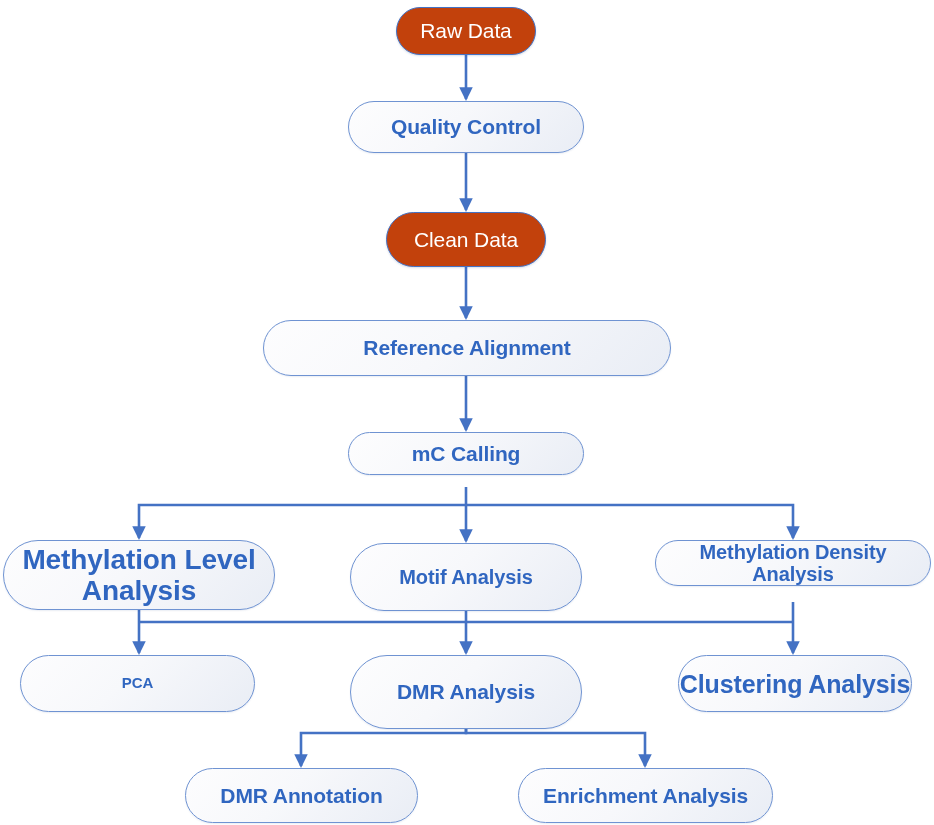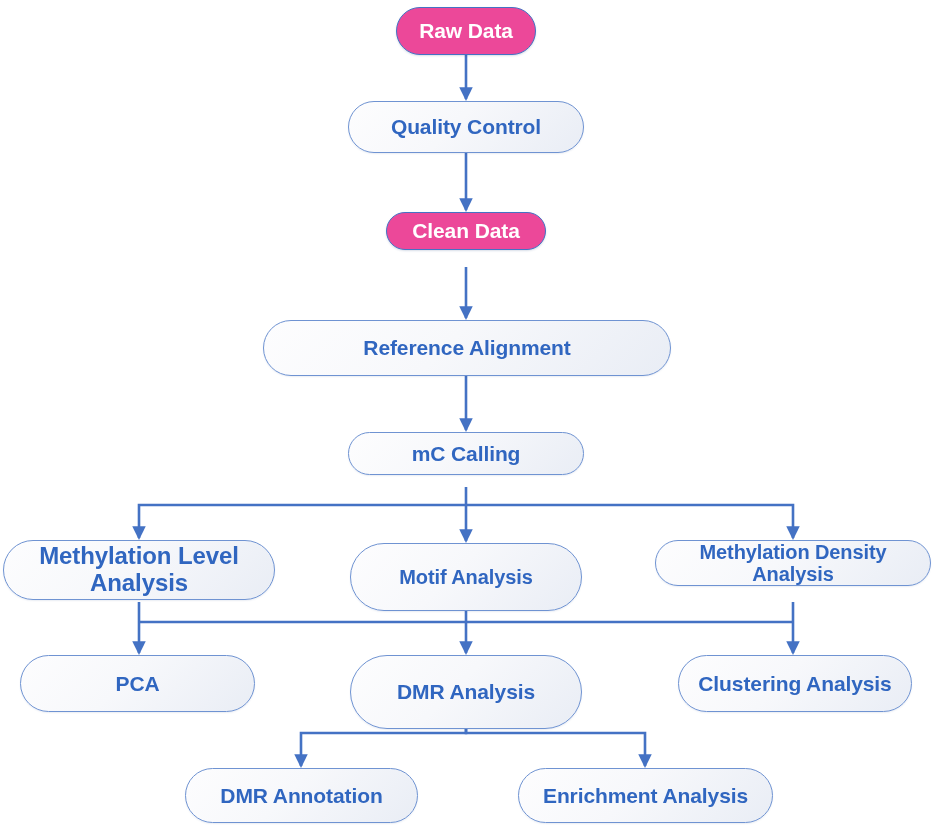--- a/index.html
+++ b/index.html
@@ -40,24 +40,24 @@
     z-index: 2;
   }
   .node.light {
     background: linear-gradient(135deg, #fdfdfe 0%, #f7f8fb 45%, #e9edf5 100%);
     border: 1.4px solid #6f93d2;
     color: #3066c0;
     font-weight: bold;
     box-shadow: 0 1px 1.5px rgba(60,90,150,0.10);
   }
   .node.filled {
-    background: #ec4899;
+    background: #c2410c;
     border: 1.4px solid #4472c4;
     color: #ffffff;
-    font-weight: bold;
+    font-weight: normal;
     box-shadow: 0 1px 2px rgba(40,70,130,0.18);
   }
 </style>
 </head>
 <body>
 
 <div id="canvas">
 
   <svg id="edges" viewBox="0 0 934 825" width="934" height="825" xmlns="http://www.w3.org/2000/svg">
     <defs>
@@ -92,37 +92,37 @@
       <path d="M 466 712 L 466 733 L 645 733 L 645 766"></path>
     </g>
 
     <path d="M 139 622 L 793 622" fill="none" stroke="#4472c4" stroke-width="2.6"></path>
   </svg>
 
   <div class="node filled" style="left:396px; top:7px; width:140px; height:48px; font-size:21px;">Raw Data</div>
 
   <div class="node light" style="left:348px; top:101px; width:236px; height:52px; font-size:21px;">Quality Control</div>
 
-  <div class="node filled" style="left:386px; top:212px; width:160px; height:38px; font-size:21px;">Clean Data</div>
+  <div class="node filled" style="left:386px; top:212px; width:160px; height:55px; font-size:21px;">Clean Data</div>
 
   <div class="node light" style="left:263px; top:320px; width:408px; height:56px; font-size:21px;text-align:right;">Reference Alignment</div>
 
   <div class="node light" style="left:348px; top:432px; width:236px; height:43px; font-size:21px;">mC Calling</div>
 
-  <div class="node light" style="left:3px; top:540px; width:272px; height:60px; font-size:24px;">Methylation Level
+  <div class="node light" style="left:3px; top:540px; width:272px; height:70px; font-size:28px;">Methylation Level
 Analysis</div>
 
   <div class="node light" style="left:350px; top:543px; width:232px; height:68px; font-size:20px;">Motif Analysis</div>
 
   <div class="node light" style="left:655px; top:540px; width:276px; height:46px; font-size:20px;">Methylation Density
 Analysis</div>
 
-  <div class="node light" style="left:20px; top:655px; width:235px; height:57px; font-size:21px;">PCA</div>
+  <div class="node light" style="left:20px; top:655px; width:235px; height:57px; font-size:15px;">PCA</div>
 
   <div class="node light" style="left:350px; top:655px; width:232px; height:74px; font-size:21px;">DMR Analysis</div>
 
-  <div class="node light" style="left:678px; top:655px; width:234px; height:57px; font-size:21px;">Clustering Analysis</div>
+  <div class="node light" style="left:678px; top:655px; width:234px; height:57px; font-size:25px;">Clustering Analysis</div>
 
   <div class="node light" style="left:185px; top:768px; width:233px; height:55px; font-size:21px;">DMR Annotation</div>
 
   <div class="node light" style="left:518px; top:768px; width:255px; height:55px; font-size:21px;">Enrichment Analysis</div>
 
 </div>
 
 </body></html>

